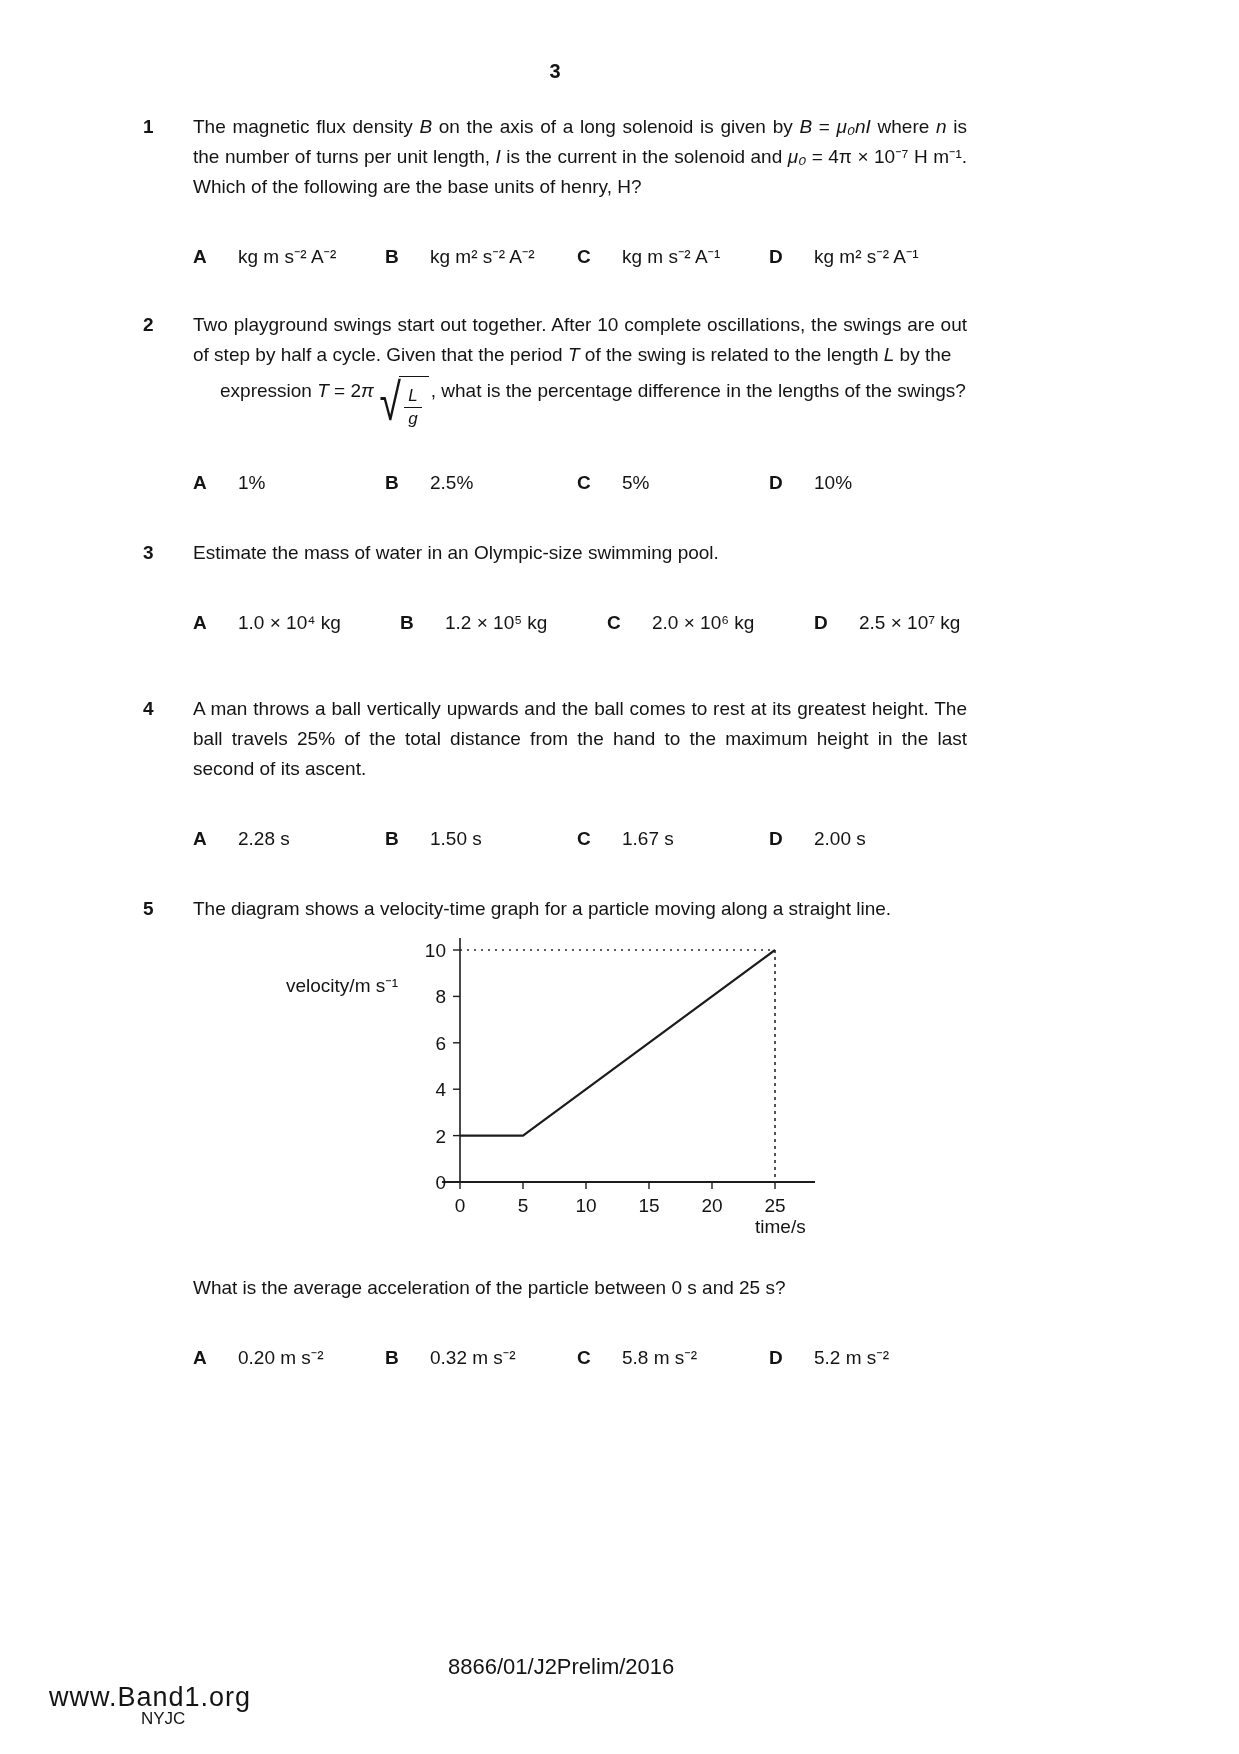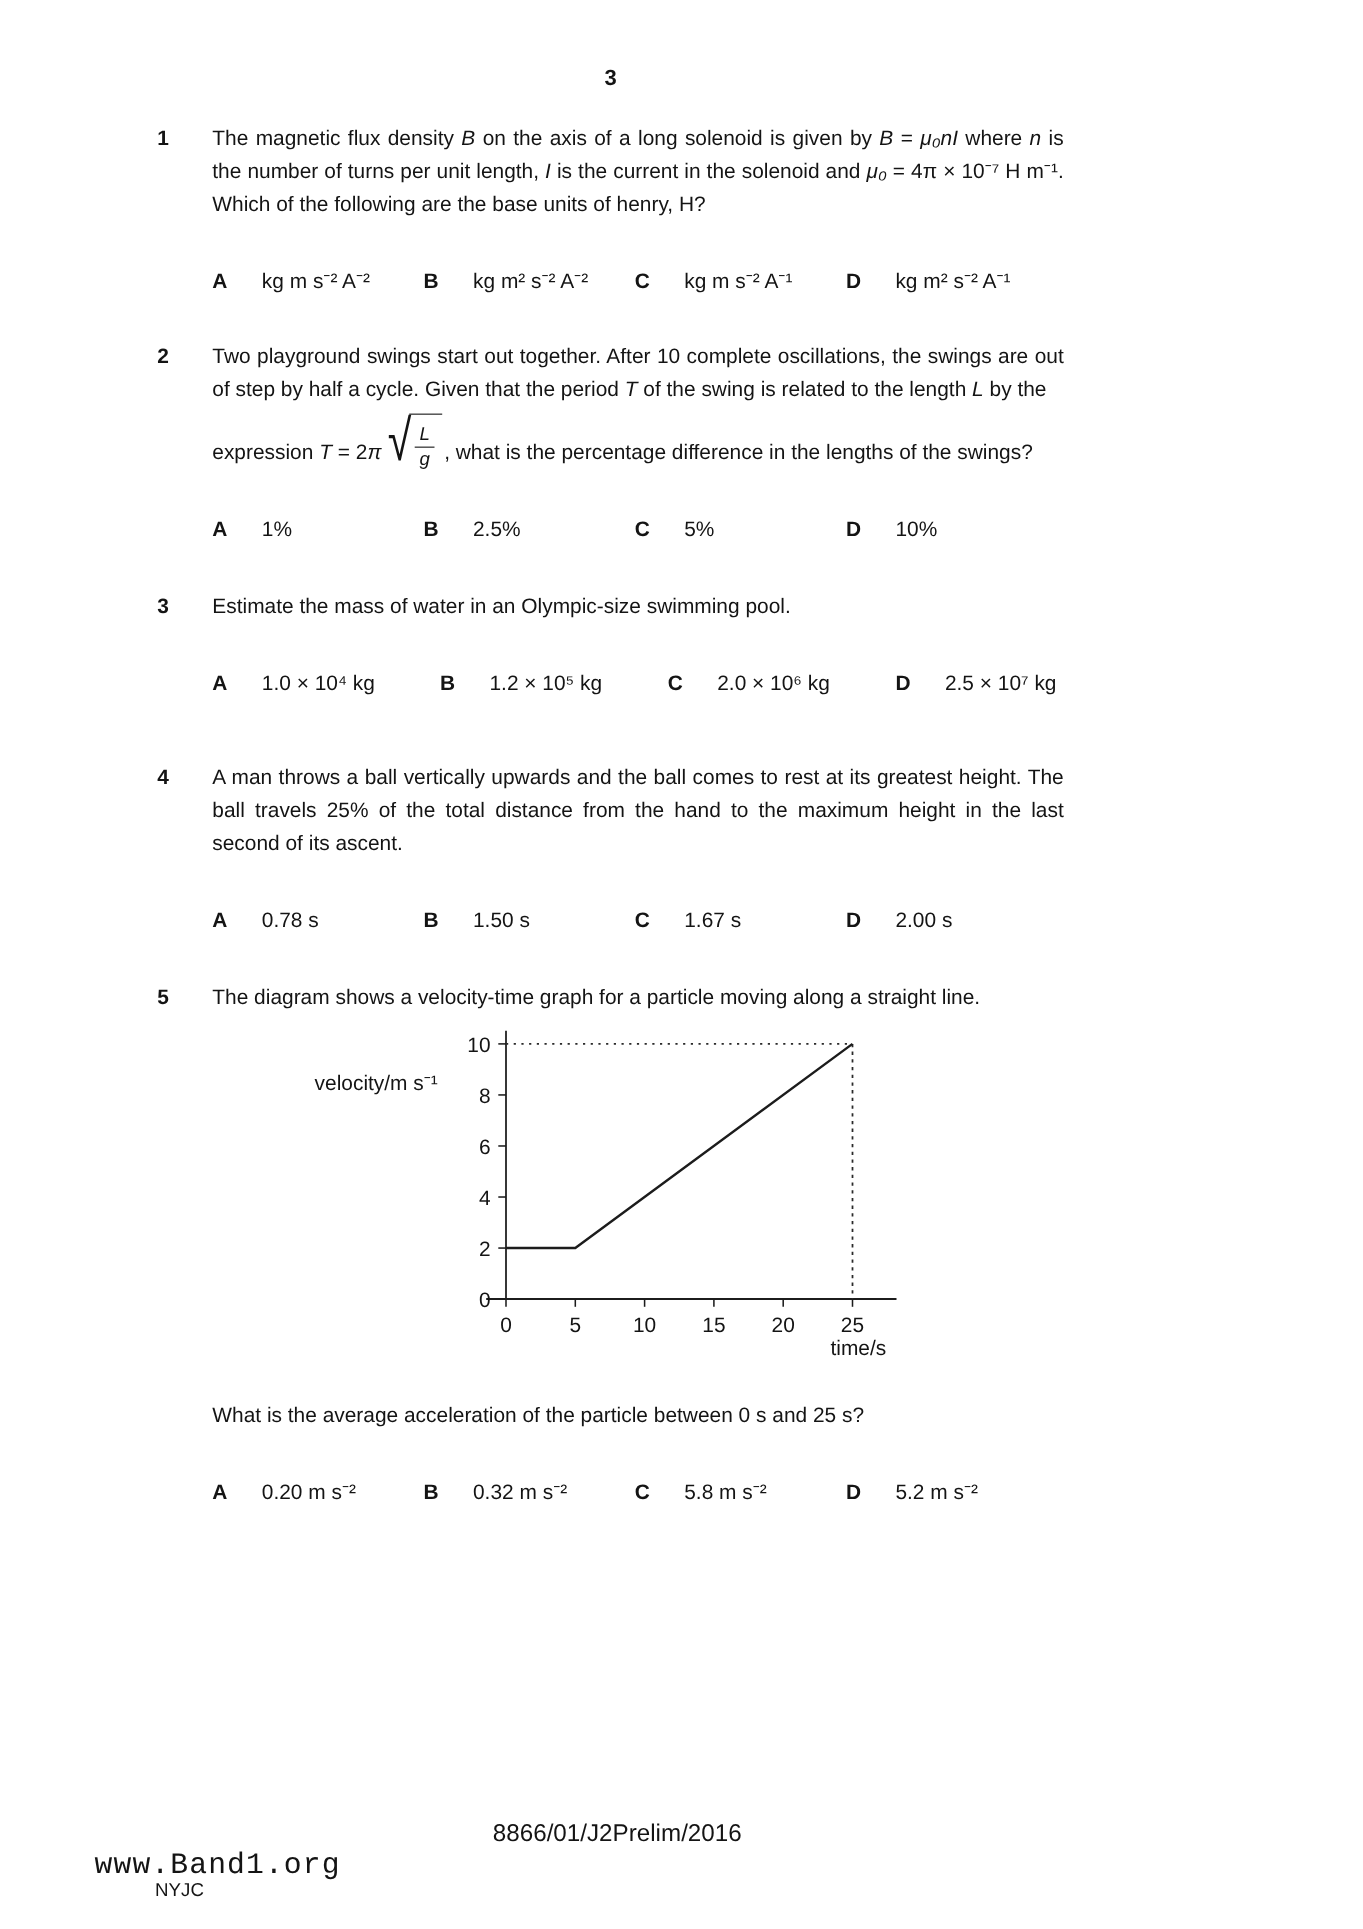--- a/index.html
+++ b/index.html
@@ -16,33 +16,33 @@
   .para2 { margin-top:12px; }
   .options { display:flex; margin-top:16px; }
   .option { flex:0 0 192px; display:flex; align-items:baseline; }
   .options.wide .option { flex:0 0 207px; }
   .opt-letter { font-weight:bold; width:45px; flex:none; }
   .opt-value { white-space:nowrap;margin-top:24px; }
   .q1 { margin-bottom:38px; }
   .q2 { margin-bottom:40px; }
   .q3 { margin-bottom:56px; }
   .q4 { margin-bottom:40px; }
-  .formula-row { display:flex; align-items:flex-end; margin-top:6px; flex-wrap:nowrap; }
+  .formula-row { display:flex; align-items:flex-start; margin-top:6px; flex-wrap:nowrap;margin-left:27px; }
   .sqrt { display:inline-flex; align-items:center; margin:0 2px; }
   .sqrt-sign { font-size:52px; font-weight:100; line-height:0.9; transform:scaleX(0.75); margin-right:-5px; }
   .sqrt-content { border-top:1.6px solid #141414; padding:3px 7px 0 5px; }
   .frac { display:inline-flex; flex-direction:column; align-items:center; font-style:italic; font-size:17px; line-height:1.15; }
   .frac-num { border-bottom:1.5px solid #141414; padding:0 4px 1px 4px; }
   .frac-den { padding-top:1px; }
   .chart-wrap { margin:6px 0 0 57px; }
   svg text { font-family:"Liberation Sans", sans-serif; font-size:19px; fill:#141414; }
   .q5-question { margin-top:24px; }
   .footer-left { position:absolute; left:141px; top:1708px; font-size:17px; line-height:22px; }
   .footer-center { position:absolute; left:448px; top:1656px; font-size:22px; line-height:22px; }
-  .watermark { position:absolute; left:49px; top:1680px; font-family:Liberation Mono, monospace; font-size:27px; line-height:34px; letter-spacing:1px;margin-left:37px; }
+  .watermark { position:absolute; left:49px; top:1680px; font-family:Liberation Sans, sans-serif; font-size:27px; line-height:34px; letter-spacing:1px; }
 </style>
 </head>
 <body>
 
 <div class="page">
   <div class="content">
 
     <div class="page-number">3</div>
 
     <section class="question q1">
@@ -133,21 +133,21 @@
       </div>
     </section>
 
     <section class="question q4">
       <div class="qnum">4</div>
       <div class="qbody">
         <p class="qtext"><span>A man throws a ball vertically upwards and the ball comes to rest at its greatest height. The ball travels 25% of the total distance from the hand to the maximum height in the last second of its ascent.</span></p>
         <div class="options">
           <div class="option">
             <span class="opt-letter">A</span>
-            <span class="opt-value">0.78 s</span>
+            <span class="opt-value">2.28 s</span>
           </div>
           <div class="option">
             <span class="opt-letter">B</span>
             <span class="opt-value">1.50 s</span>
           </div>
           <div class="option">
             <span class="opt-letter">C</span>
             <span class="opt-value">1.67 s</span>
           </div>
           <div class="option">

